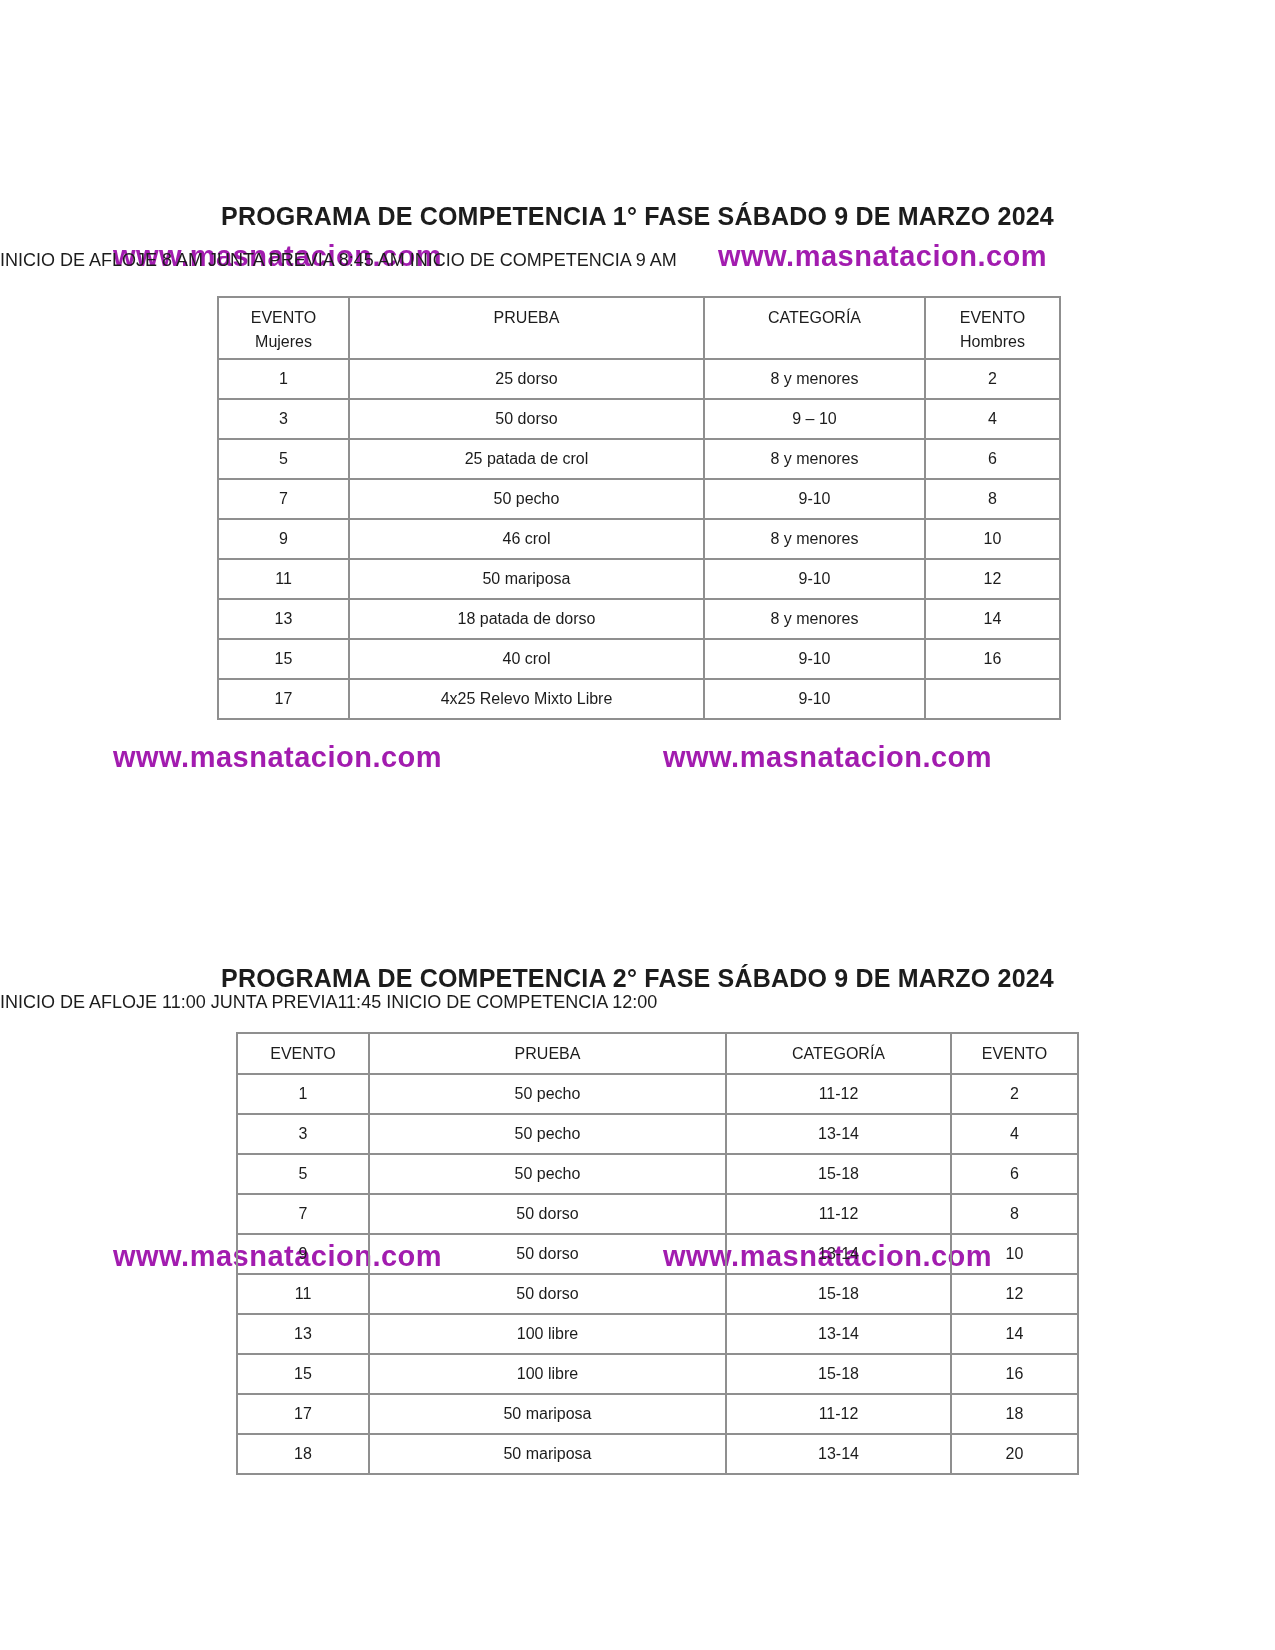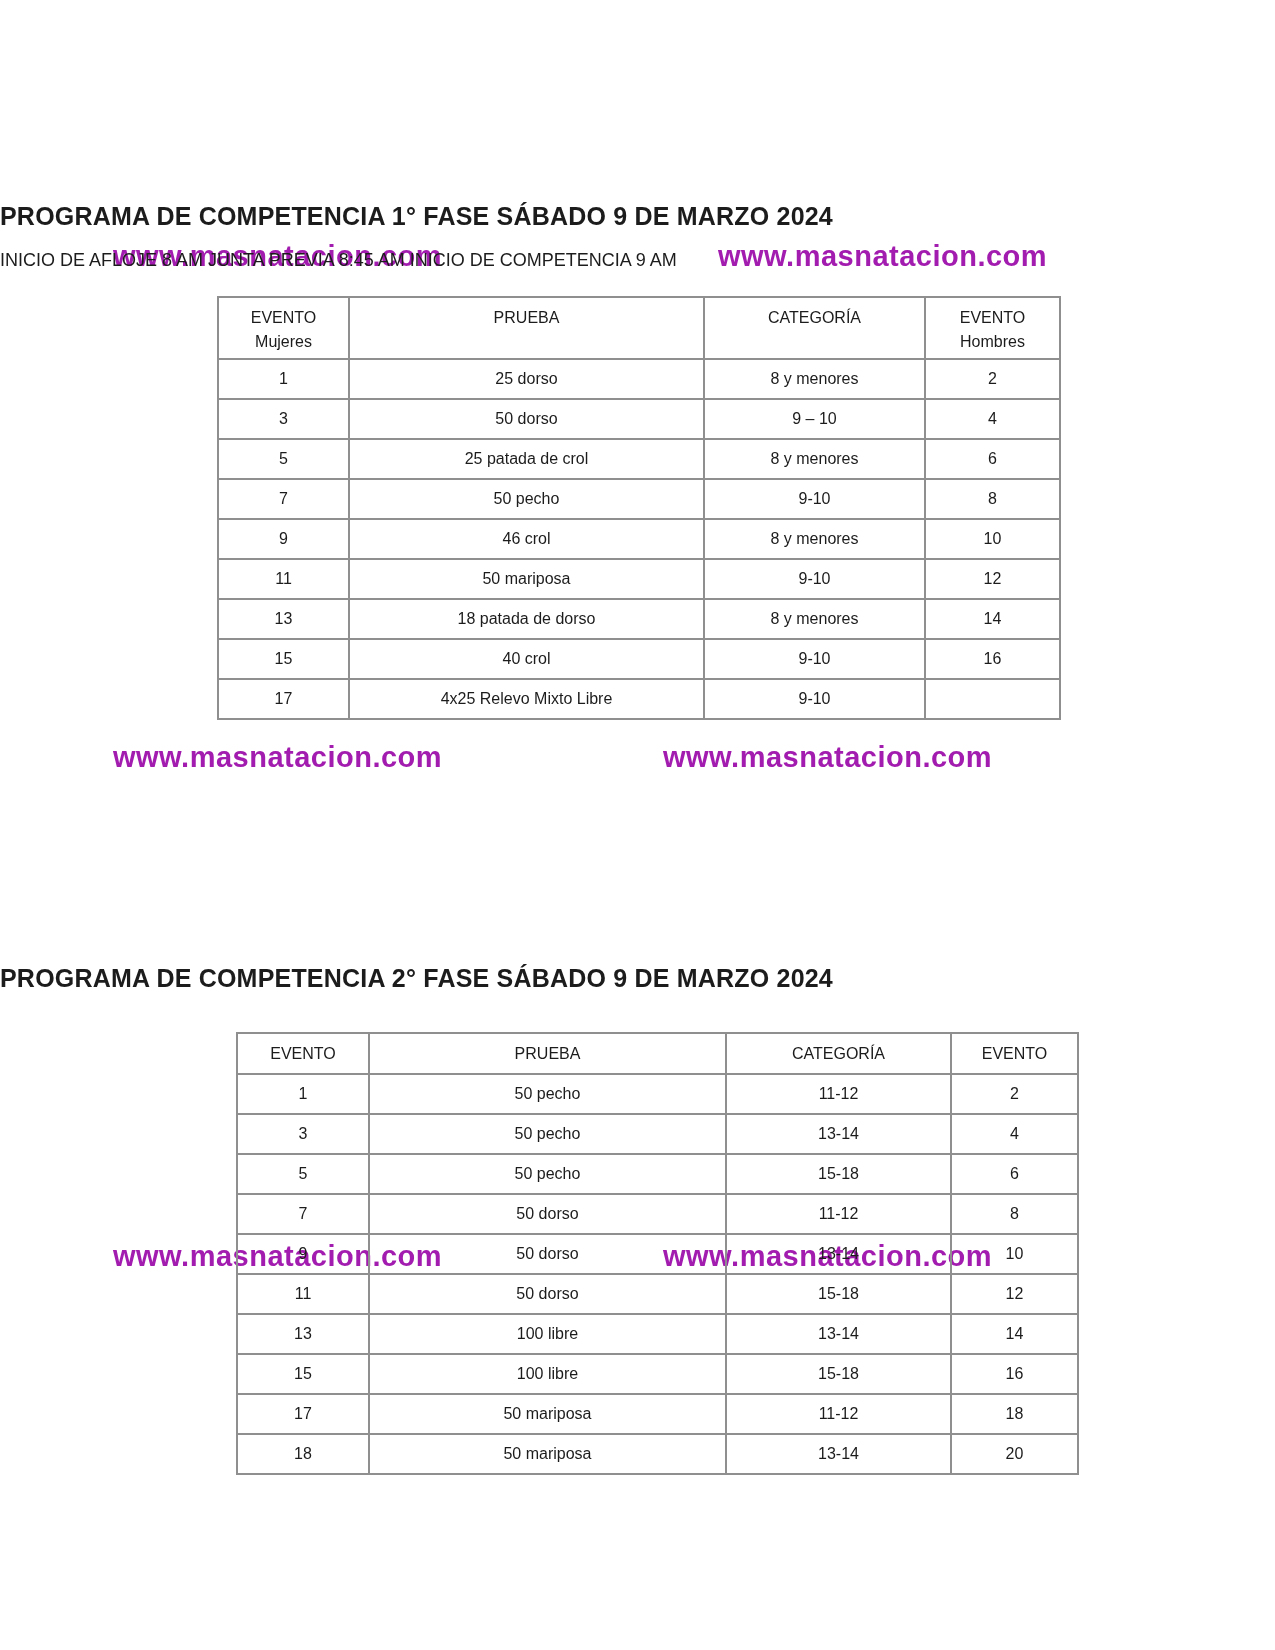--- a/index.html
+++ b/index.html
@@ -9,21 +9,21 @@
     height: 1650px;
     background: #ffffff;
     font-family: "Liberation Sans", "DejaVu Sans", sans-serif;
     color: #1c1c1c;
     overflow: hidden;
   }
   .doc-title {
     position: absolute;
     left: 0;
     width: 1275px;
-    text-align: left;
+    text-align: center;
     font-size: 25px;
     font-weight: bold;
     letter-spacing: 0.2px;
     z-index: 2;
     margin: 0;
   }
   .doc-subtitle {
     position: absolute;
     left: 0;
     width: 1275px;
@@ -175,20 +175,21 @@
         <tr>
           <td>17</td>
           <td>4x25 Relevo Mixto Libre</td>
           <td>9-10</td>
           <td></td>
         </tr>
       </tbody>
   </table>
 
   <h1 class="doc-title" id="title2">PROGRAMA DE COMPETENCIA 2° FASE SÁBADO 9 DE MARZO 2024</h1>
+  <p class="doc-subtitle" id="subtitle2">INICIO DE AFLOJE 11:00 JUNTA PREVIA11:45 INICIO DE COMPETENCIA 12:00</p>
 
   <table class="program" id="table2">
     <colgroup>
       <col style="width:132px">
         <col style="width:357px">
         <col style="width:225px">
         <col style="width:127px">
     </colgroup>
     <thead>
       <tr>

